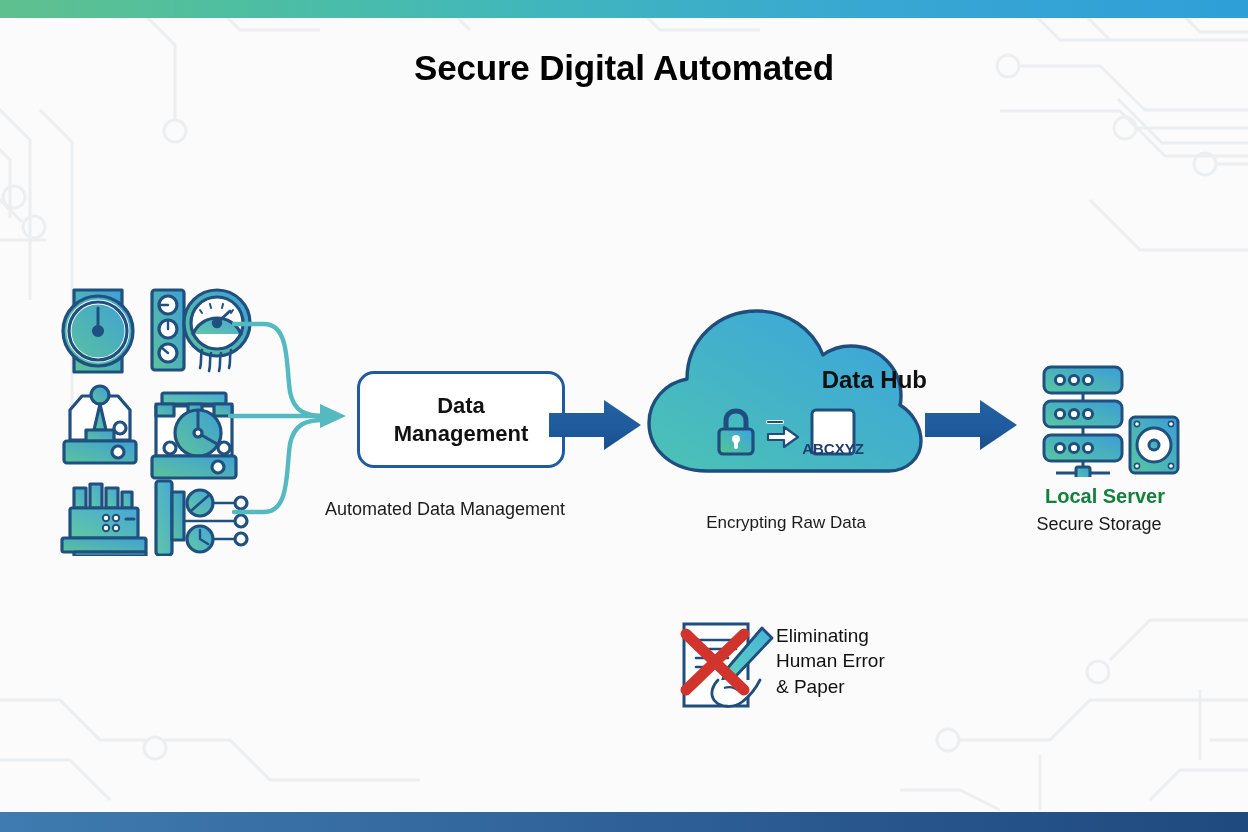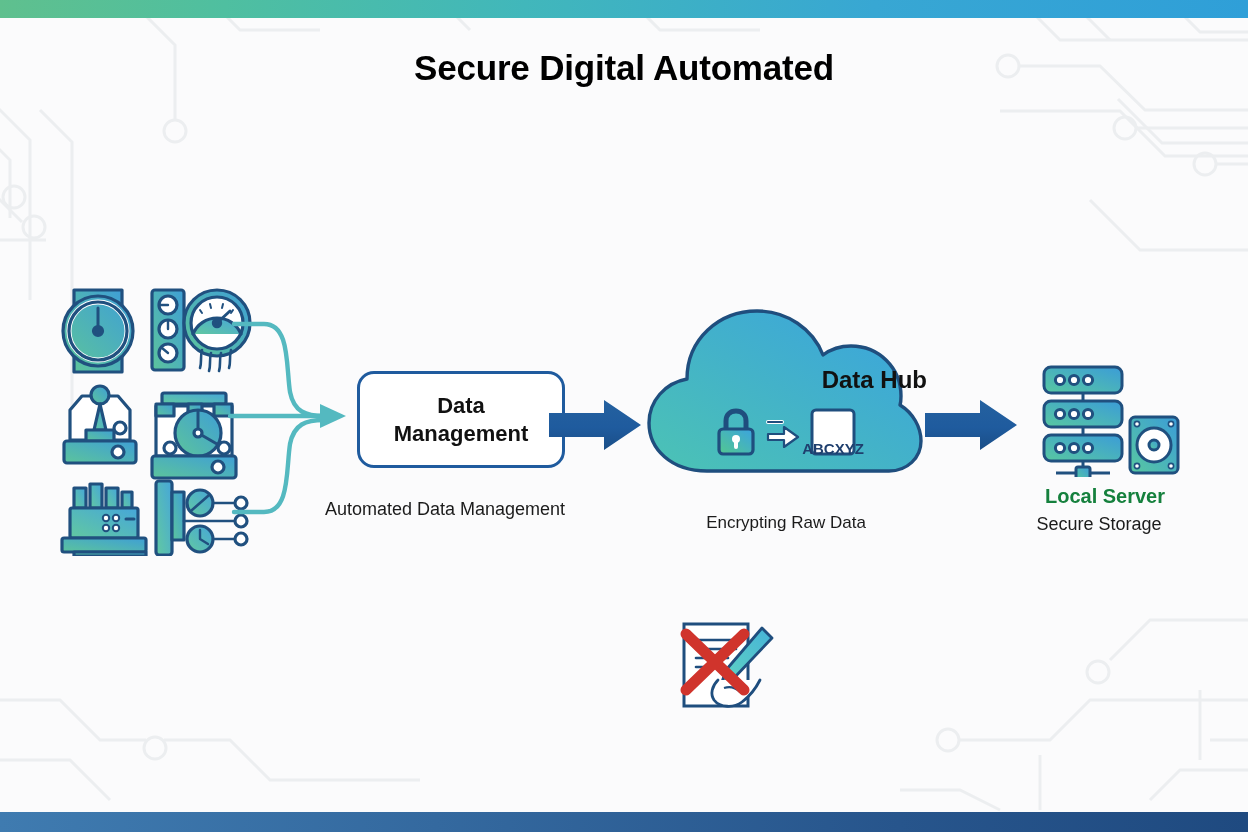--- a/index.html
+++ b/index.html
@@ -471,16 +471,21 @@
 
       <path d="M 42 60 C 36 66 34 74 38 80 C 44 88 58 88 66 82 C 74 76 80 68 84 60" fill="#ffffff" stroke="#1f4e7e" stroke-width="2.8" stroke-linecap="round"></path>
       <path d="M 48 68 C 54 66 60 68 64 72" fill="none" stroke="#1f4e7e" stroke-width="2.2"></path>
 
       <g stroke="#d0342c" stroke-width="11" stroke-linecap="round">
         <path d="M 10 14 L 68 70"></path>
         <path d="M 68 14 L 10 70"></path>
       </g>
     </svg>
   </div>
+  <div id="eliminating-text">
+    <div>Eliminating</div>
+    <div>Human Error</div>
+    <div>&amp; Paper</div>
+  </div>
 
   <div id="bottom-bar"></div>
 
 </div>
 
 </body></html>

